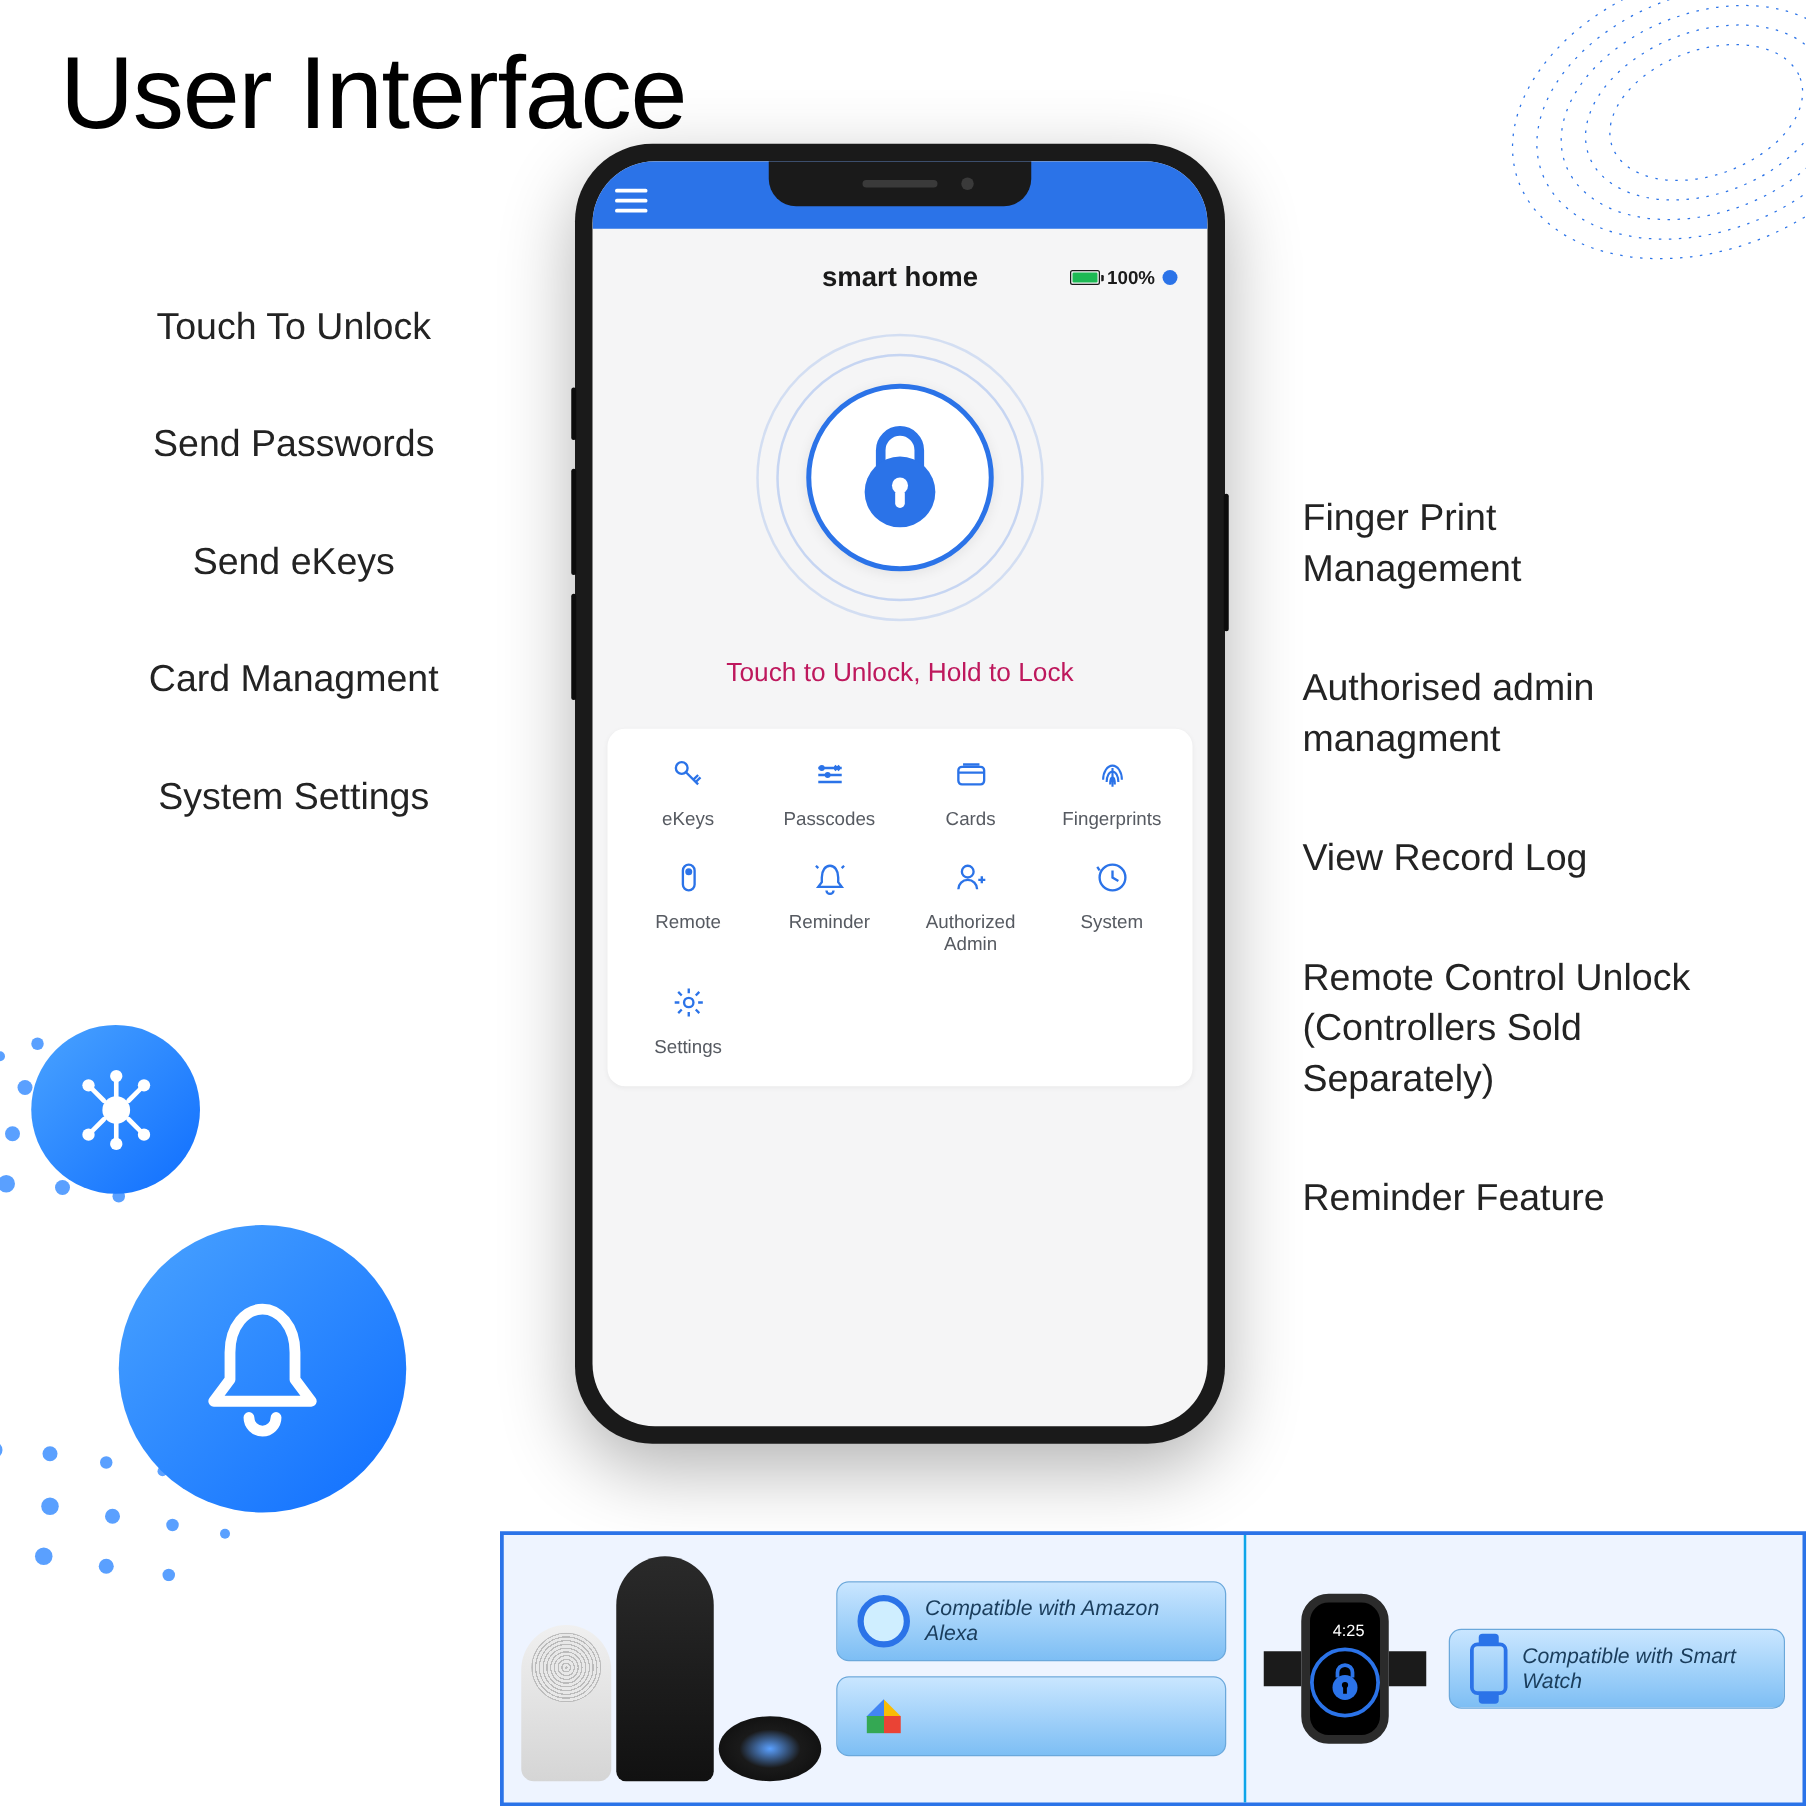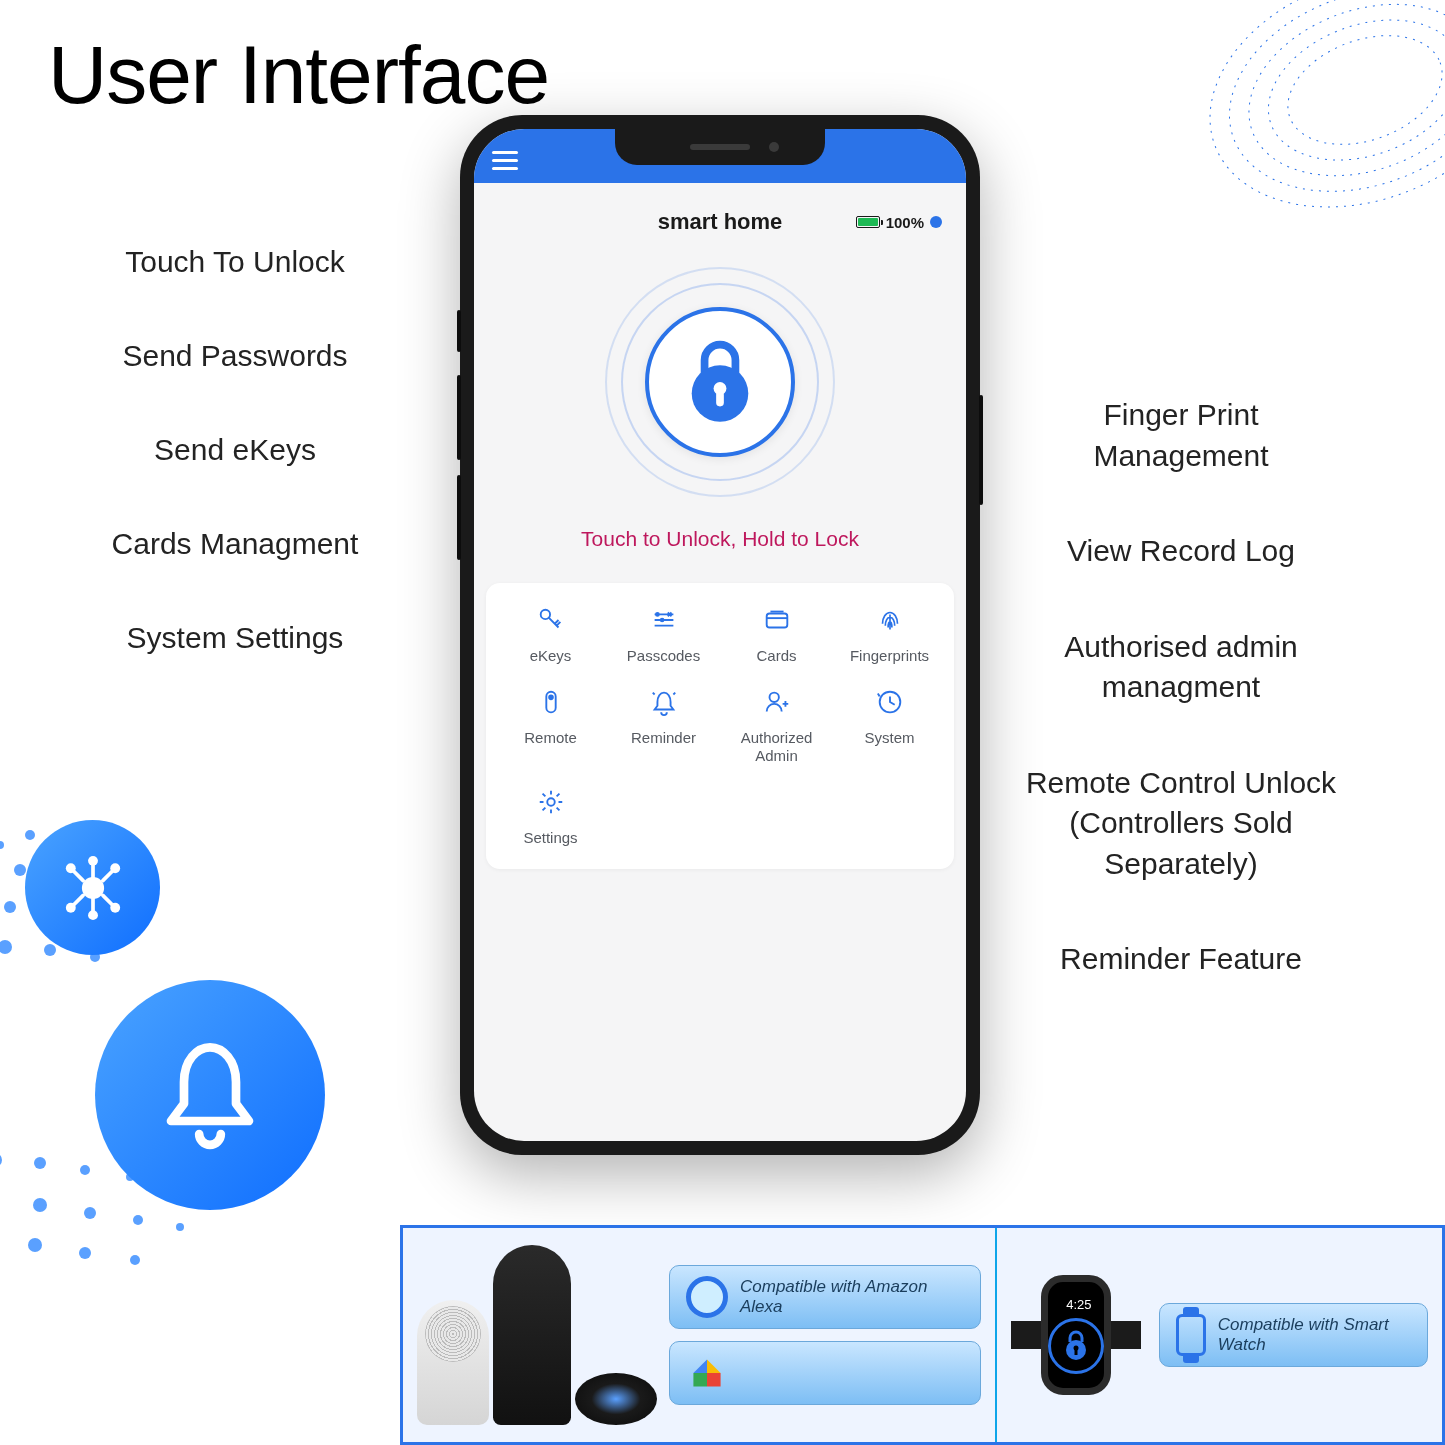--- a/index.html
+++ b/index.html
@@ -8,21 +8,21 @@
 .page-title { position: absolute; top: 28px; left: 48px; font-size: 82px; font-weight: 400; color: #000; letter-spacing: -1px; }
 
 .decoration-tr { position: absolute; top: 0; right: 0; width: 260px; height: 260px; overflow: hidden; }
 .decoration-tr svg { position: absolute; top: -30px; right: -40px; }
 
 .decoration-bl { position: absolute; bottom: 180px; left: -120px; width: 400px; height: 500px; }
 
 .left-col { position: absolute; left: 100px; top: 245px; width: 270px; }
 .left-col .item { font-size: 30px; color: #232323; margin-bottom: 60px; text-align: center; }
 
-.right-col { position: absolute; right: 104px; top: 395px; width: 320px; text-align: center; }
+.right-col { position: absolute; right: 83px; top: 395px; width: 320px; text-align: left; }
 .right-col .item { font-size: 30px; color: #232323; margin-bottom: 55px; line-height: 1.35; }
 
 .icon-badge-1 { position: absolute; left: 25px; top: 820px; width: 135px; height: 135px; border-radius: 50%; background: linear-gradient(135deg, #4aa3ff, #0f6eff); display: flex; align-items: center; justify-content: center; }
 .icon-badge-2 { position: absolute; left: 95px; top: 980px; width: 230px; height: 230px; border-radius: 50%; background: linear-gradient(135deg, #4aa3ff, #0f6eff); display: flex; align-items: center; justify-content: center; }
 
 
 .phone { position: absolute; left: 460px; top: 115px; width: 520px; height: 1040px; background: #1a1a1a; border-radius: 62px; padding: 14px; box-shadow: 0 20px 60px rgba(0,0,0,0.3); }
 .phone-inner { width: 100%; height: 100%; background: #f5f5f6; border-radius: 50px; overflow: hidden; position: relative; }
 .notch { position: absolute; top: 0; left: 50%; transform: translateX(-50%); width: 210px; height: 36px; background: #1a1a1a; border-radius: 0 0 22px 22px; z-index: 10; display: flex; align-items: center; justify-content: center; gap: 10px; }
 .notch::before { content: ''; width: 60px; height: 6px; background: #3a3a3a; border-radius: 3px; }
@@ -136,28 +136,28 @@
         <circle cx="205" cy="488" r="6"></circle>
         <circle cx="255" cy="495" r="5"></circle>
     </g>
   </svg>
 </div>
 
 <div class="left-col">
   <div class="item">Touch To Unlock</div>
   <div class="item">Send Passwords</div>
   <div class="item">Send eKeys</div>
-  <div class="item">Cards Managment</div>
+  <div class="item">Card Managment</div>
   <div class="item">System Settings</div>
 </div>
 
 <div class="right-col">
   <div class="item">Finger Print Management</div>
+  <div class="item">Authorised admin managment</div>
   <div class="item">View Record Log</div>
-  <div class="item">Authorised admin managment</div>
   <div class="item">Remote Control Unlock (Controllers Sold Separately)</div>
   <div class="item">Reminder Feature</div>
 </div>
 
 <div class="icon-badge-1">
   <svg width="74" height="74" viewBox="0 0 60 60" stroke="#fff" stroke-width="3" fill="none" stroke-linecap="round">
     <path d="M30 10 L30 22 M30 38 L30 50 M14 16 L22 24 M46 16 L38 24 M14 44 L22 36 M46 44 L38 36"></path>
     <circle cx="30" cy="30" r="9" fill="#fff" stroke="none"></circle>
     <circle cx="30" cy="8" r="4" fill="#fff" stroke="none"></circle>
       <circle cx="30" cy="52" r="4" fill="#fff" stroke="none"></circle>

